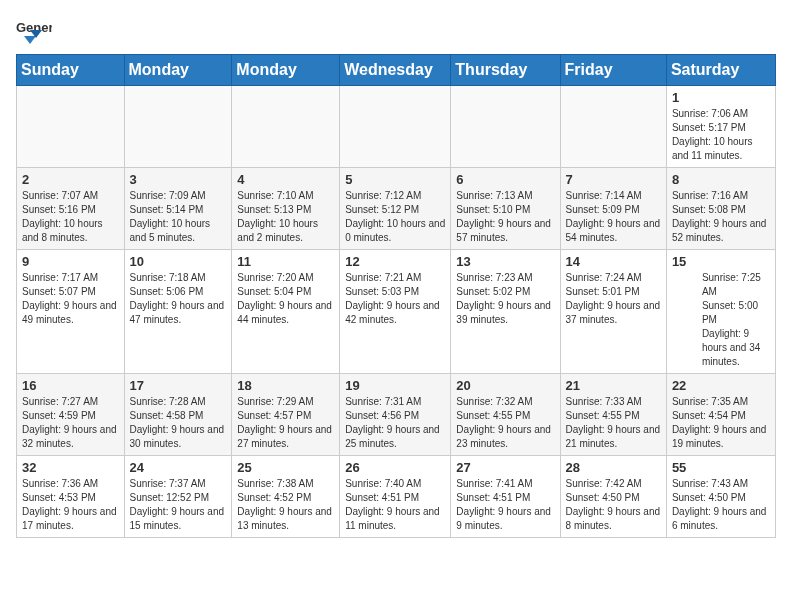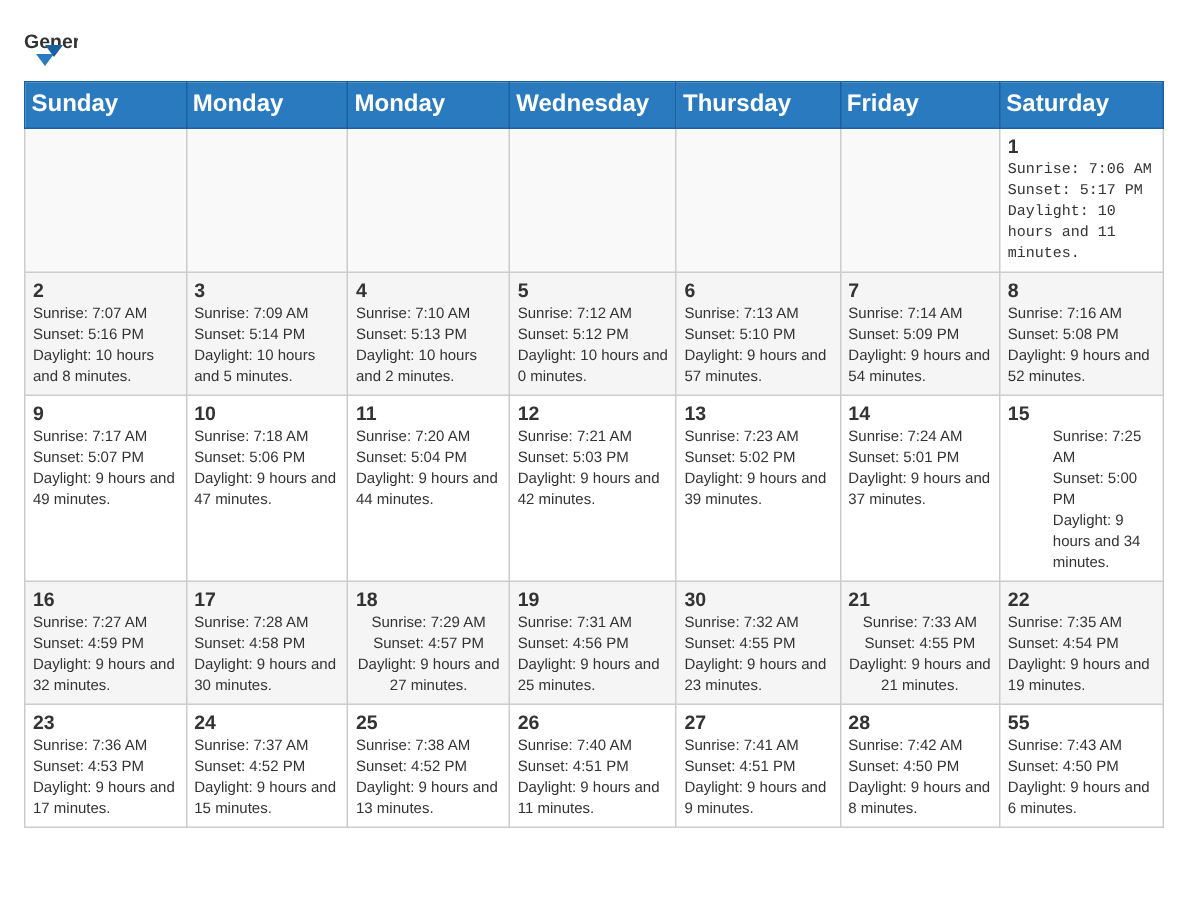--- a/index.html
+++ b/index.html
@@ -118,21 +118,21 @@
   <tbody id="calendar-body">
       <tr>
         <td class="empty"></td>
         <td class="empty"></td>
         <td class="empty"></td>
         <td class="empty"></td>
         <td class="empty"></td>
         <td class="empty"></td>
         <td>
           <span class="day-number">1</span>
-          <div class="day-info" style="white-space: pre-line; font-family: Liberation Mono, monospace;">Sunrise: 7:06 AM
+          <div class="day-info" style="white-space: pre-line;">Sunrise: 7:06 AM
 Sunset: 5:17 PM
 Daylight: 10 hours and 11 minutes.</div>
         </td>
       </tr>
       <tr>
         <td>
           <span class="day-number">2</span>
           <div class="day-info" style="white-space: pre-line;">Sunrise: 7:07 AM
 Sunset: 5:16 PM
 Daylight: 10 hours and 8 minutes.</div>
@@ -226,60 +226,60 @@
 Daylight: 9 hours and 32 minutes.</div>
         </td>
         <td>
           <span class="day-number">17</span>
           <div class="day-info" style="white-space: pre-line;">Sunrise: 7:28 AM
 Sunset: 4:58 PM
 Daylight: 9 hours and 30 minutes.</div>
         </td>
         <td>
           <span class="day-number">18</span>
-          <div class="day-info" style="white-space: pre-line; text-align: center;">Sunrise: 7:29 AM
+          <div class="day-info" style="white-space: pre-line;">Sunrise: 7:29 AM
 Sunset: 4:57 PM
 Daylight: 9 hours and 27 minutes.</div>
         </td>
         <td>
           <span class="day-number">19</span>
           <div class="day-info" style="white-space: pre-line;">Sunrise: 7:31 AM
 Sunset: 4:56 PM
 Daylight: 9 hours and 25 minutes.</div>
         </td>
         <td>
-          <span class="day-number">30</span>
+          <span class="day-number">20</span>
           <div class="day-info" style="white-space: pre-line;">Sunrise: 7:32 AM
 Sunset: 4:55 PM
 Daylight: 9 hours and 23 minutes.</div>
         </td>
         <td>
           <span class="day-number">21</span>
-          <div class="day-info" style="white-space: pre-line; text-align: center;">Sunrise: 7:33 AM
+          <div class="day-info" style="white-space: pre-line;">Sunrise: 7:33 AM
 Sunset: 4:55 PM
 Daylight: 9 hours and 21 minutes.</div>
         </td>
         <td>
           <span class="day-number">22</span>
           <div class="day-info" style="white-space: pre-line;">Sunrise: 7:35 AM
 Sunset: 4:54 PM
 Daylight: 9 hours and 19 minutes.</div>
         </td>
       </tr>
       <tr>
         <td>
-          <span class="day-number">23</span>
+          <span class="day-number">32</span>
           <div class="day-info" style="white-space: pre-line;">Sunrise: 7:36 AM
 Sunset: 4:53 PM
 Daylight: 9 hours and 17 minutes.</div>
         </td>
         <td>
           <span class="day-number">24</span>
           <div class="day-info" style="white-space: pre-line;">Sunrise: 7:37 AM
-Sunset: 4:52 PM
+Sunset: 12:52 PM
 Daylight: 9 hours and 15 minutes.</div>
         </td>
         <td>
           <span class="day-number">25</span>
           <div class="day-info" style="white-space: pre-line;">Sunrise: 7:38 AM
 Sunset: 4:52 PM
 Daylight: 9 hours and 13 minutes.</div>
         </td>
         <td>
           <span class="day-number">26</span>

